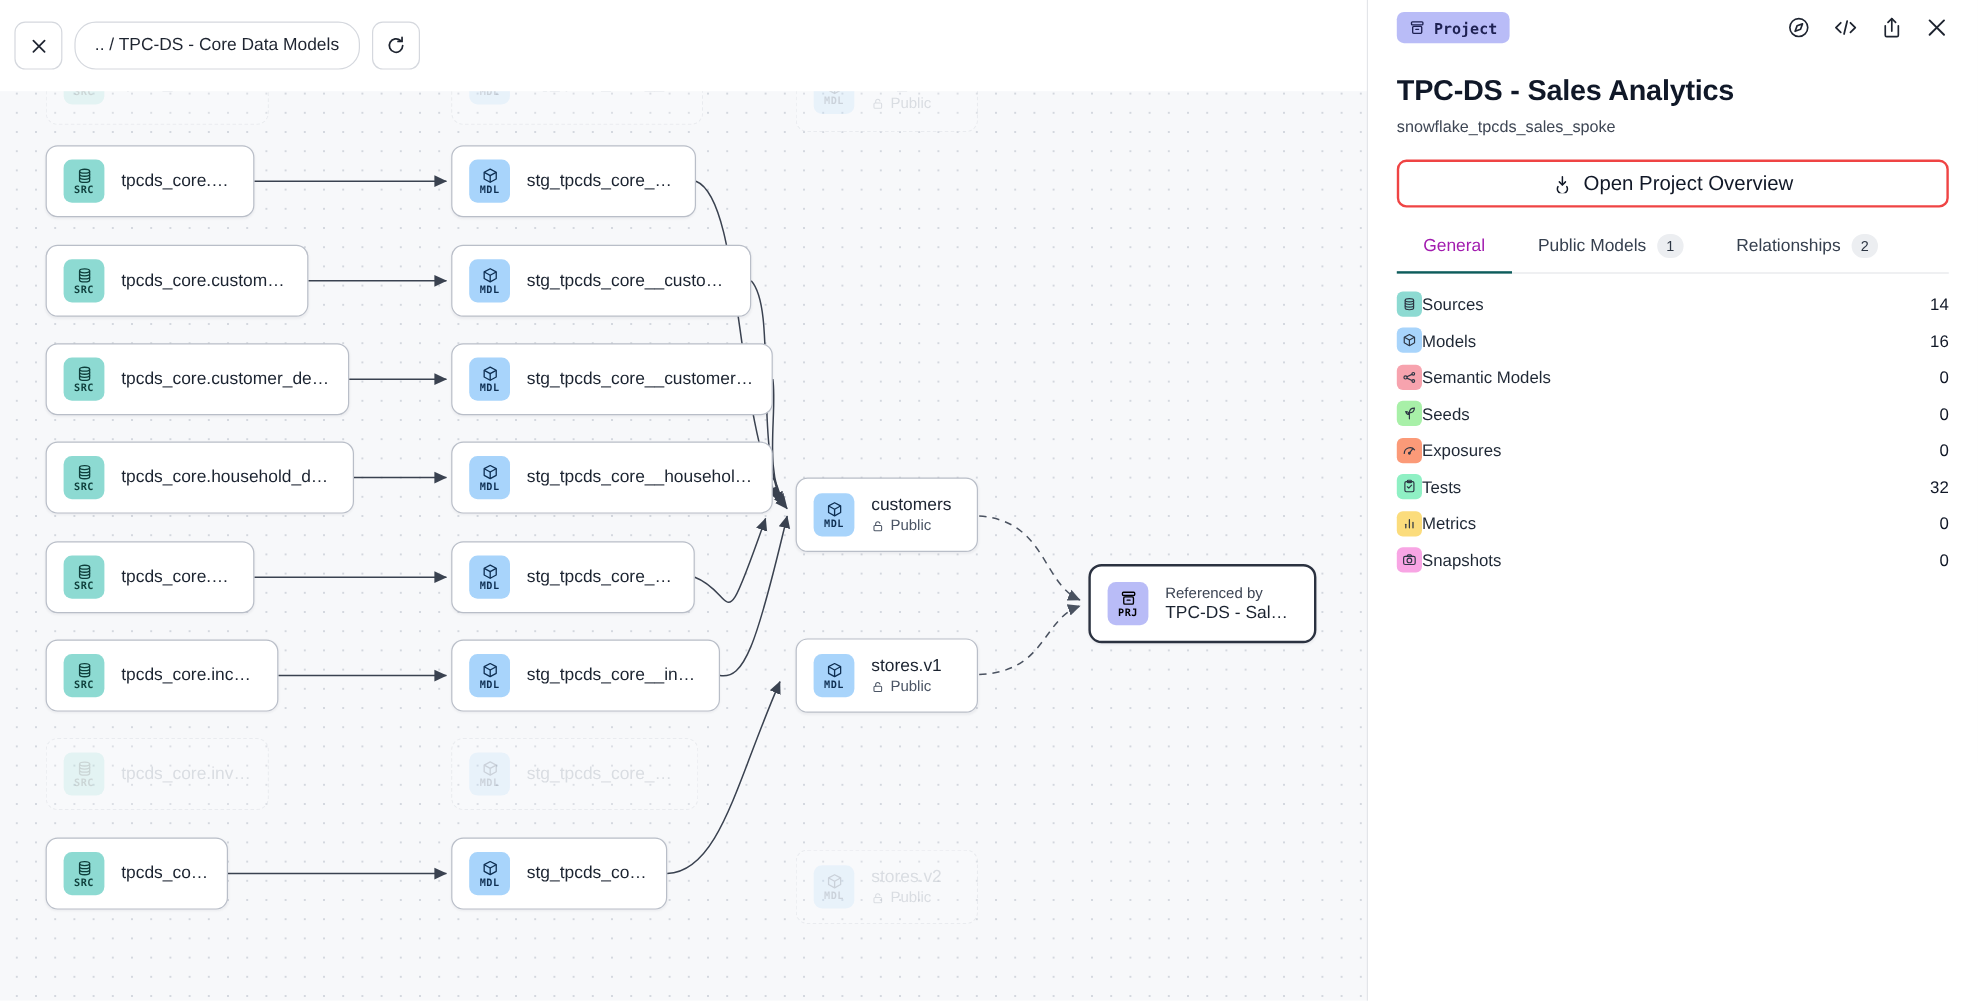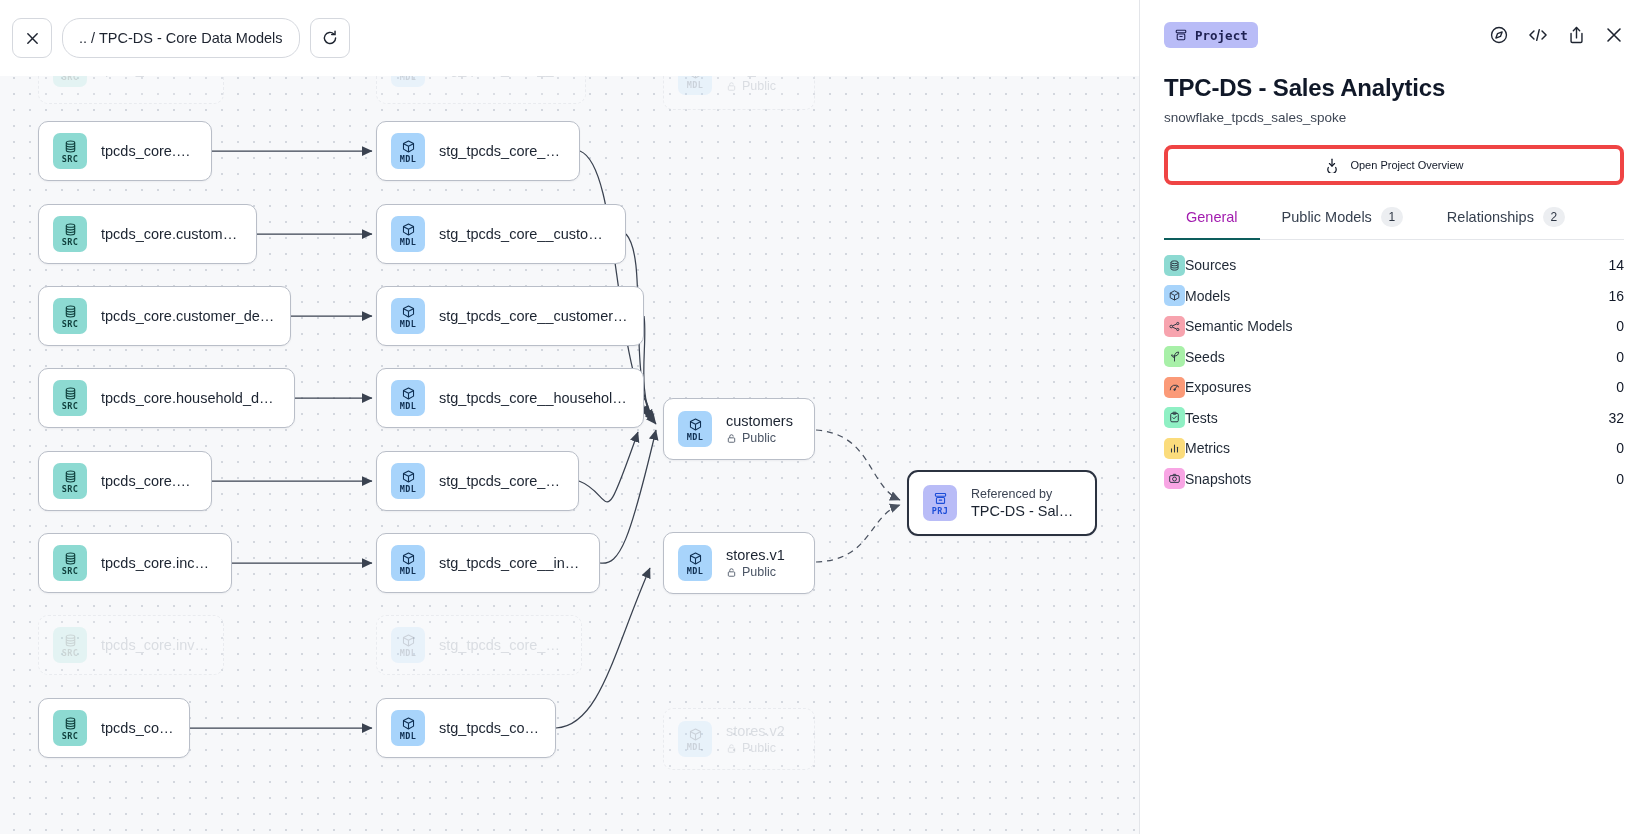--- a/index.html
+++ b/index.html
@@ -73,57 +73,57 @@
     box-shadow: none; opacity: .55; cursor: default;
   }
   .node.prj-node { border: 2px solid #2b3240; border-radius: 11px; }
   .badge {
     width: 34px; min-width: 34px; height: 36px; border-radius: 7px;
     display: flex; flex-direction: column; align-items: center; justify-content: center;
     gap: 1px;
   }
   .badge.src { background: #8ddad2; color: #0f3f3c; }
   .badge.mdl { background: #a8d4fb; color: #0f2f52; }
-  .badge.prj { background: #b9bcf7; color: #1d4ed8; }
+  .badge.prj { background: #b9bcf7; color: #000000; }
   .badge .bt { font-size: 8.5px; font-weight: 700; letter-spacing: .4px; line-height: 1;
                font-family: "DejaVu Sans Mono", monospace; }
   .ghost .badge { opacity: .35; }
   .node-text { display: flex; flex-direction: column; gap: 2px; min-width: 0; }
   .node-label {
     font-size: 14.5px; color: #1b2330; white-space: nowrap;
     overflow: hidden; text-overflow: ellipsis;
   }
   .ghost .node-label, .ghost .node-sub { color: #c2c7cf; }
   .node-sub {
     font-size: 12.5px; color: #4b5565; display: flex; align-items: center; gap: 5px;
   }
   .prj-node .node-sub-top { font-size: 12.5px; color: #3c4453; }
   .prj-node .node-label { font-size: 14.5px; }
 
   
   #panel {
     width: 508px; height: 834px; background: #fff;
     padding: 0 24px; position: relative; display: flex; flex-direction: column;
   }
-  #panel-head { display: flex; align-items: center; padding-top: 22px; }
+  #panel-head { display: flex; align-items: center; padding-top: 10px; }
   #type-chip {
     background: #b9bcf7; color: #1e2152; border-radius: 6px;
     height: 26px; padding: 0 10px; display: flex; align-items: center; gap: 7px;
     font-family: "DejaVu Sans Mono", monospace; font-size: 12.5px; font-weight: 700;
     cursor: pointer;
   }
   #head-icons { margin-left: auto; display: flex; align-items: center; gap: 18px; color: #1e2430; }
   #head-icons .ic { cursor: pointer; display: flex; }
   #panel-title { font-size: 24px; font-weight: 700; color: #101828; margin-top: 26px; letter-spacing: -.2px; }
   #panel-sub { font-size: 13.5px; color: #3f4755; margin-top: 8px; }
   #overview-btn {
     margin-top: 20px; height: 40px; width: 100%;
-    border: 4px solid #ef4444; border-radius: 8px; background: #fff;
+    border: 2px solid #ef4444; border-radius: 8px; background: #fff;
     display: flex; align-items: center; justify-content: center; gap: 10px;
-    font-size: 11px; color: #111827; cursor: pointer;
+    font-size: 17px; color: #111827; cursor: pointer;
   }
   #tabs { margin-top: 22px; display: flex; gap: 0; border-bottom: 1px solid #e4e6ea; }
   .tab {
     display: flex; align-items: center; gap: 9px;
     padding: 0 22px 11px 22px; font-size: 14.5px; color: #36404f; cursor: pointer;
     border-bottom: 2.5px solid transparent; margin-bottom: -1px;
   }
   .tab.active { color: #a21caf; font-weight: 400; border-bottom-color: #0d5d5c; }
   .tab-count {
     background: #eceef1; color: #2d3644; border-radius: 10px;

